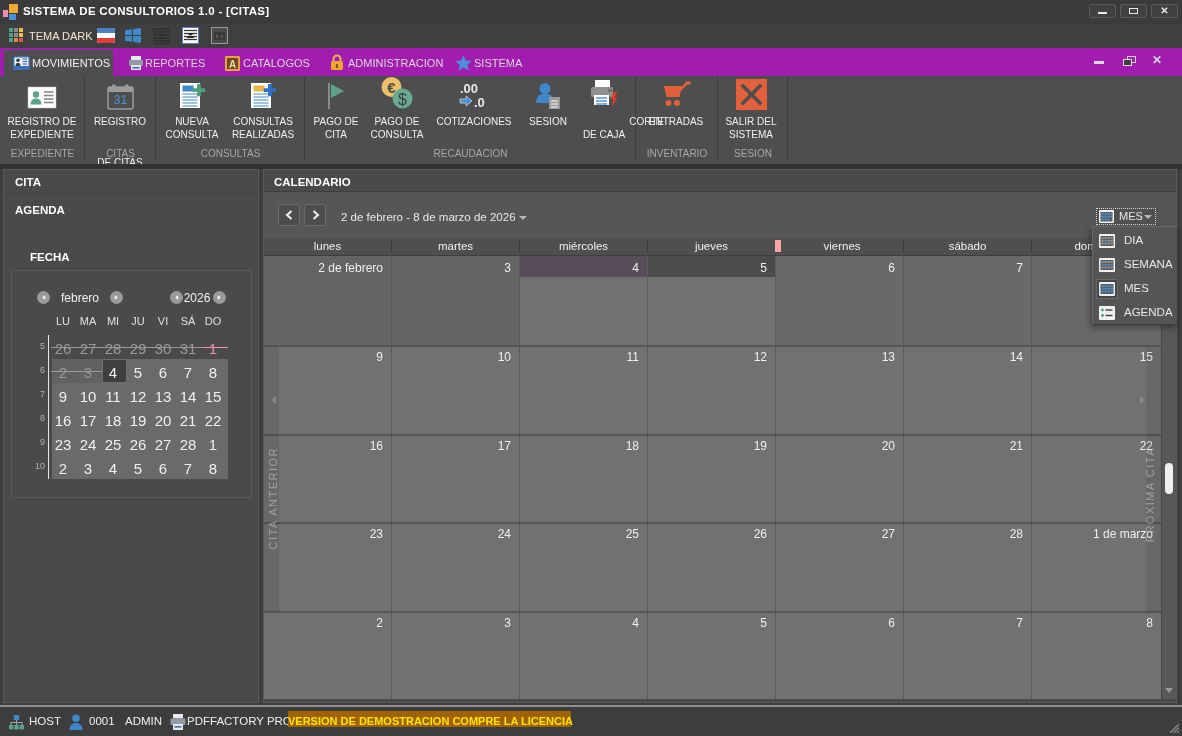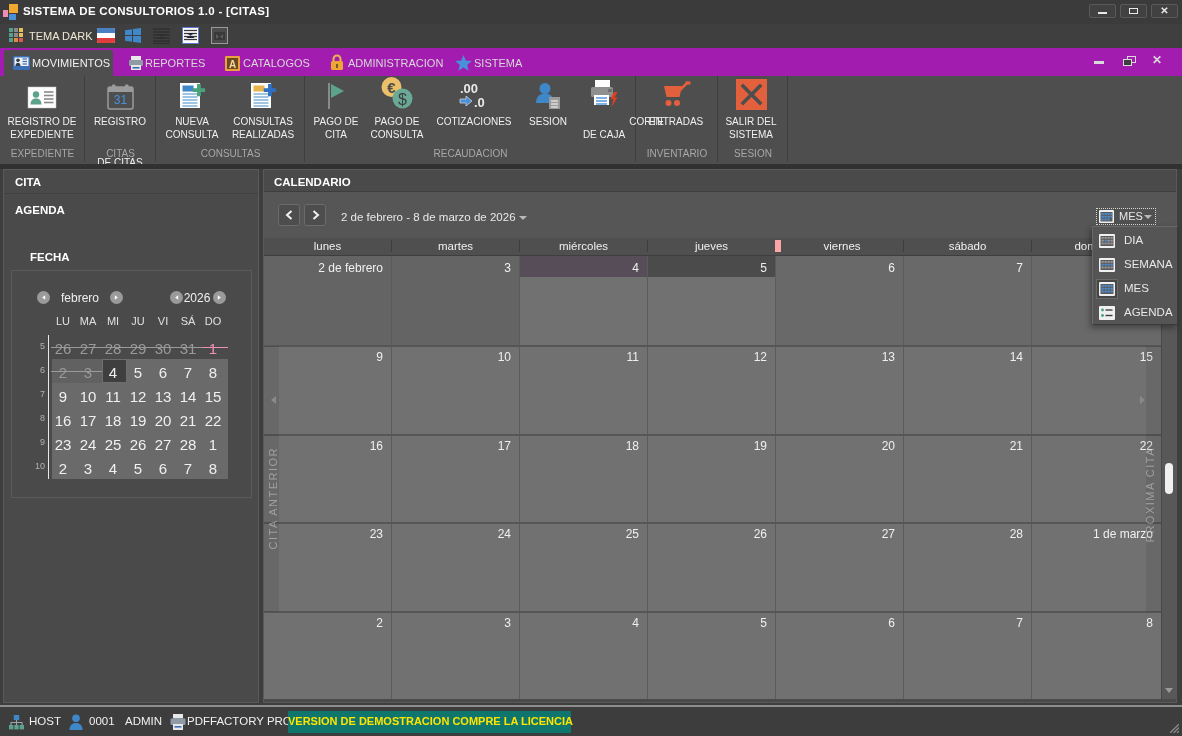--- a/index.html
+++ b/index.html
@@ -526,21 +526,21 @@
   </svg>
   <div class="abs" style="left:89px;top:8px;font-size:11.5px;color:#f0f0f0;">0001</div>
   <div class="abs" style="left:125px;top:8px;font-size:11.5px;color:#f0f0f0;">ADMIN</div>
   <svg class="abs" style="left:170px;top:7px;" width="16" height="16" viewBox="0 0 16 16">
     <rect x="3" y="0" width="10" height="4.5" fill="#e8e8e8"></rect>
     <rect x="0.5" y="4.5" width="15" height="6.5" rx="1" fill="#8f9ba5"></rect>
     <rect x="3" y="10" width="10" height="6" fill="#e8e8e8"></rect>
     <rect x="4.5" y="12" width="7" height="1.6" fill="#3a6fb5"></rect>
   </svg>
   <div class="abs" style="left:187px;top:8px;font-size:11.5px;color:#f0f0f0;">PDFFACTORY PRO</div>
-  <div class="abs" style="left:288px;top:4px;width:283px;height:22px;background:#0f766e;">
+  <div class="abs" style="left:288px;top:4px;width:283px;height:16px;background:#a16207;">
     <div class="abs" style="left:0;top:4px;width:283px;text-align:center;font-size:11px;font-weight:bold;color:#ffe400;white-space:nowrap;">VERSION DE DEMOSTRACION COMPRE LA LICENCIA</div>
   </div>
   <svg class="abs" style="left:1170px;top:17px;" width="9" height="9" viewBox="0 0 9 9">
     <g stroke="#8a8a8a" stroke-width="1.3">
         <line x1="0" y1="9" x2="9" y2="0"></line>
         <line x1="3.5" y1="9" x2="9" y2="3.5"></line>
         <line x1="7" y1="9" x2="9" y2="7"></line>
       </g>
   </svg>
 </div>

